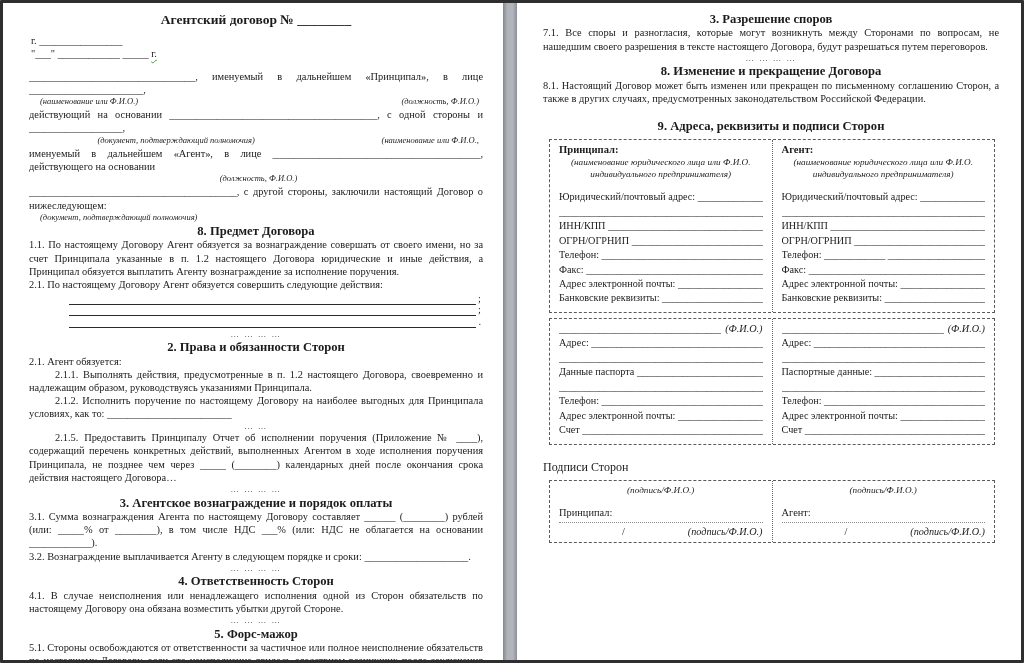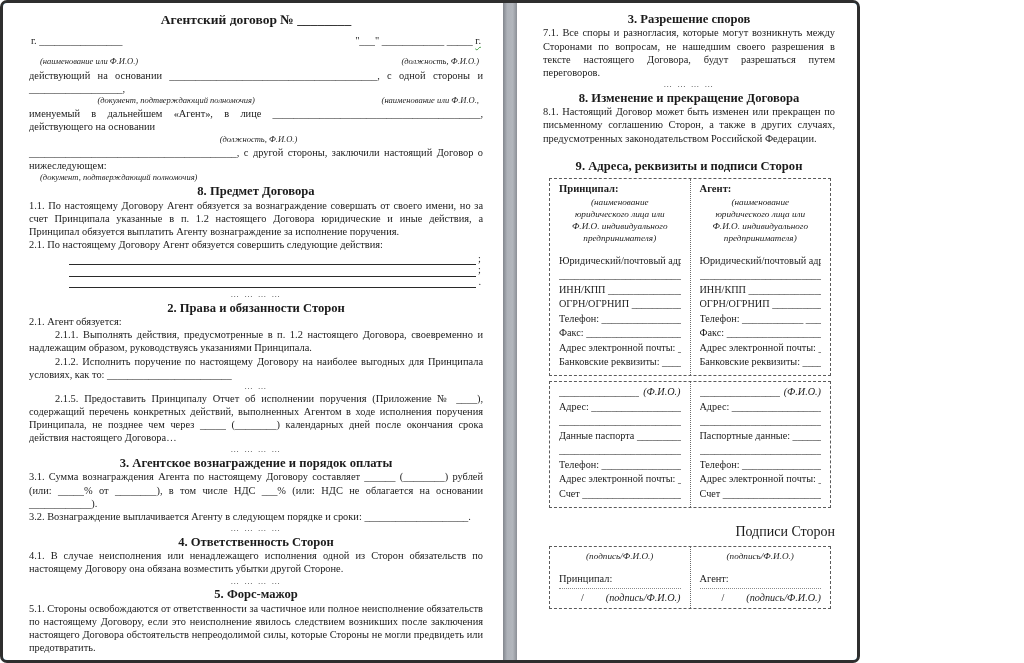--- a/index.html
+++ b/index.html
@@ -1,37 +1,37 @@
 <!DOCTYPE html>
 <html><head>
 <meta charset="utf-8">
 <style>
   * { box-sizing: border-box; }
   html,body { margin:0; padding:0; background:#ffffff; }
   body { width:1024px; height:663px; overflow:hidden; }
 
   .frame {
-    width:860px; height:663px;
-    border:3px solid #2e2e2e; border-radius:7px;
+    width:1024px; height:663px;
+    border:3px solid #2e2e2e; border-radius:1px;
     display:flex; background:#0369a1; overflow:hidden;
   }
   .page {
     background:#ffffff; overflow:hidden; height:100%;
     font-family:"Liberation Serif", serif;
     color:#1b1b1b; font-size:10.4px; line-height:1.27;
   }
   .page-left  { width:500px; padding:7px 20px 2px 26px; }
   .page-right { flex:1;      padding:7px 22px 2px 26px; }
   .divider {
     width:14px; height:100%;
     background:linear-gradient(90deg,#82868d 0%,#aeb2b9 30%,#b2b6bc 70%,#8b8f96 100%);
   }
 
   .doc-title { text-align:center; font-weight:bold; font-size:13.5px; margin:1px 0 6px; }
-  .daterow { display:flex; justify-content:space-between; margin:4px 2px 9px 2px; }
+  .daterow { display:flex; justify-content:space-between; margin:4px 2px 9px 2px;flex-direction:column; }
   .spell { text-decoration:underline wavy #3f9b3f 1px; text-underline-offset:2px; }
 
   .line { text-align:justify; margin:0; }
   .caps { display:flex; font-size:8.5px; font-style:italic; line-height:1.2; margin:0 0 2px 5px; color:#222; }
   .cap-l { margin-right:auto; margin-left:6px; }
   .cap-c { margin-left:auto; margin-right:auto; }
   .cap-r { margin-left:auto; margin-right:4px; }
 
   .sec-heading { text-align:center; font-weight:bold; font-size:12.6px; margin:2px 0 0 0; line-height:1.15; }
   .sec-heading.gap { margin-top:14px; margin-bottom:4px; }
@@ -49,39 +49,40 @@
   .dcell { flex:1; padding:3px 9px 6px 9px; overflow:hidden; }
   .dcell + .dcell { border-left:1.5px dotted #6a6a6a; }
   .dtitle { font-weight:bold; font-size:10.6px; }
   .dcap { font-style:italic; text-align:center; font-size:9.2px; line-height:1.3; margin:1px 4px 9px 4px; }
   .trow { white-space:nowrap; overflow:hidden; font-size:10.2px; line-height:1.42; }
   .trow.rowcap { display:flex; }
   .trow .fill { flex:1; overflow:hidden; }
   .trow .rcap { font-style:italic; margin-left:4px; }
 
   .italic-note { font-style:italic; margin:20px 0 4px 44px; font-size:10.6px; }
-  .center-label { text-align:right; margin:15px 0 2px 0; font-size:14px; }
+  .center-label { text-align:left; margin:15px 0 2px 0; font-size:12px; }
 
   .signatures-table .dcell { padding:3px 9px 3px 9px; }
   .sig-label { font-size:10.4px; }
   .sig-row { display:flex; align-items:flex-end; border-top:1px dotted #8a8a8a; margin-top:3px; padding-top:3px; font-size:10.2px; }
   .sig-row .sp { flex:1; }
   .sig-row .slash { padding:0 6px; }
   .sig-row .rcap { font-style:italic; }
 </style>
 </head>
 <body>
 
 <div class="frame">
   <div class="page page-left">
       <div class="doc-title">Агентский договор № ________</div>
       <div class="daterow">
         <span>г. ________________</span>
         <span><span>"___" ____________ _____ </span><span class="spell">г.</span></span>
       </div>
+      <div class="line">________________________________, именуемый в дальнейшем «Принципал», в лице ______________________,</div>
       <div class="caps">
         <span class="cap-l">(наименование или Ф.И.О.)</span>
         <span class="cap-r">(должность, Ф.И.О.)</span>
       </div>
       <div class="line">действующий на основании ________________________________________, с одной стороны и __________________,</div>
       <div class="caps">
         <span class="cap-c">(документ, подтверждающий полномочия)</span>
         <span class="cap-r">(наименование или Ф.И.О.,</span>
       </div>
       <div class="line">именуемый в дальнейшем «Агент», в лице ________________________________________, действующего на основании</div>

